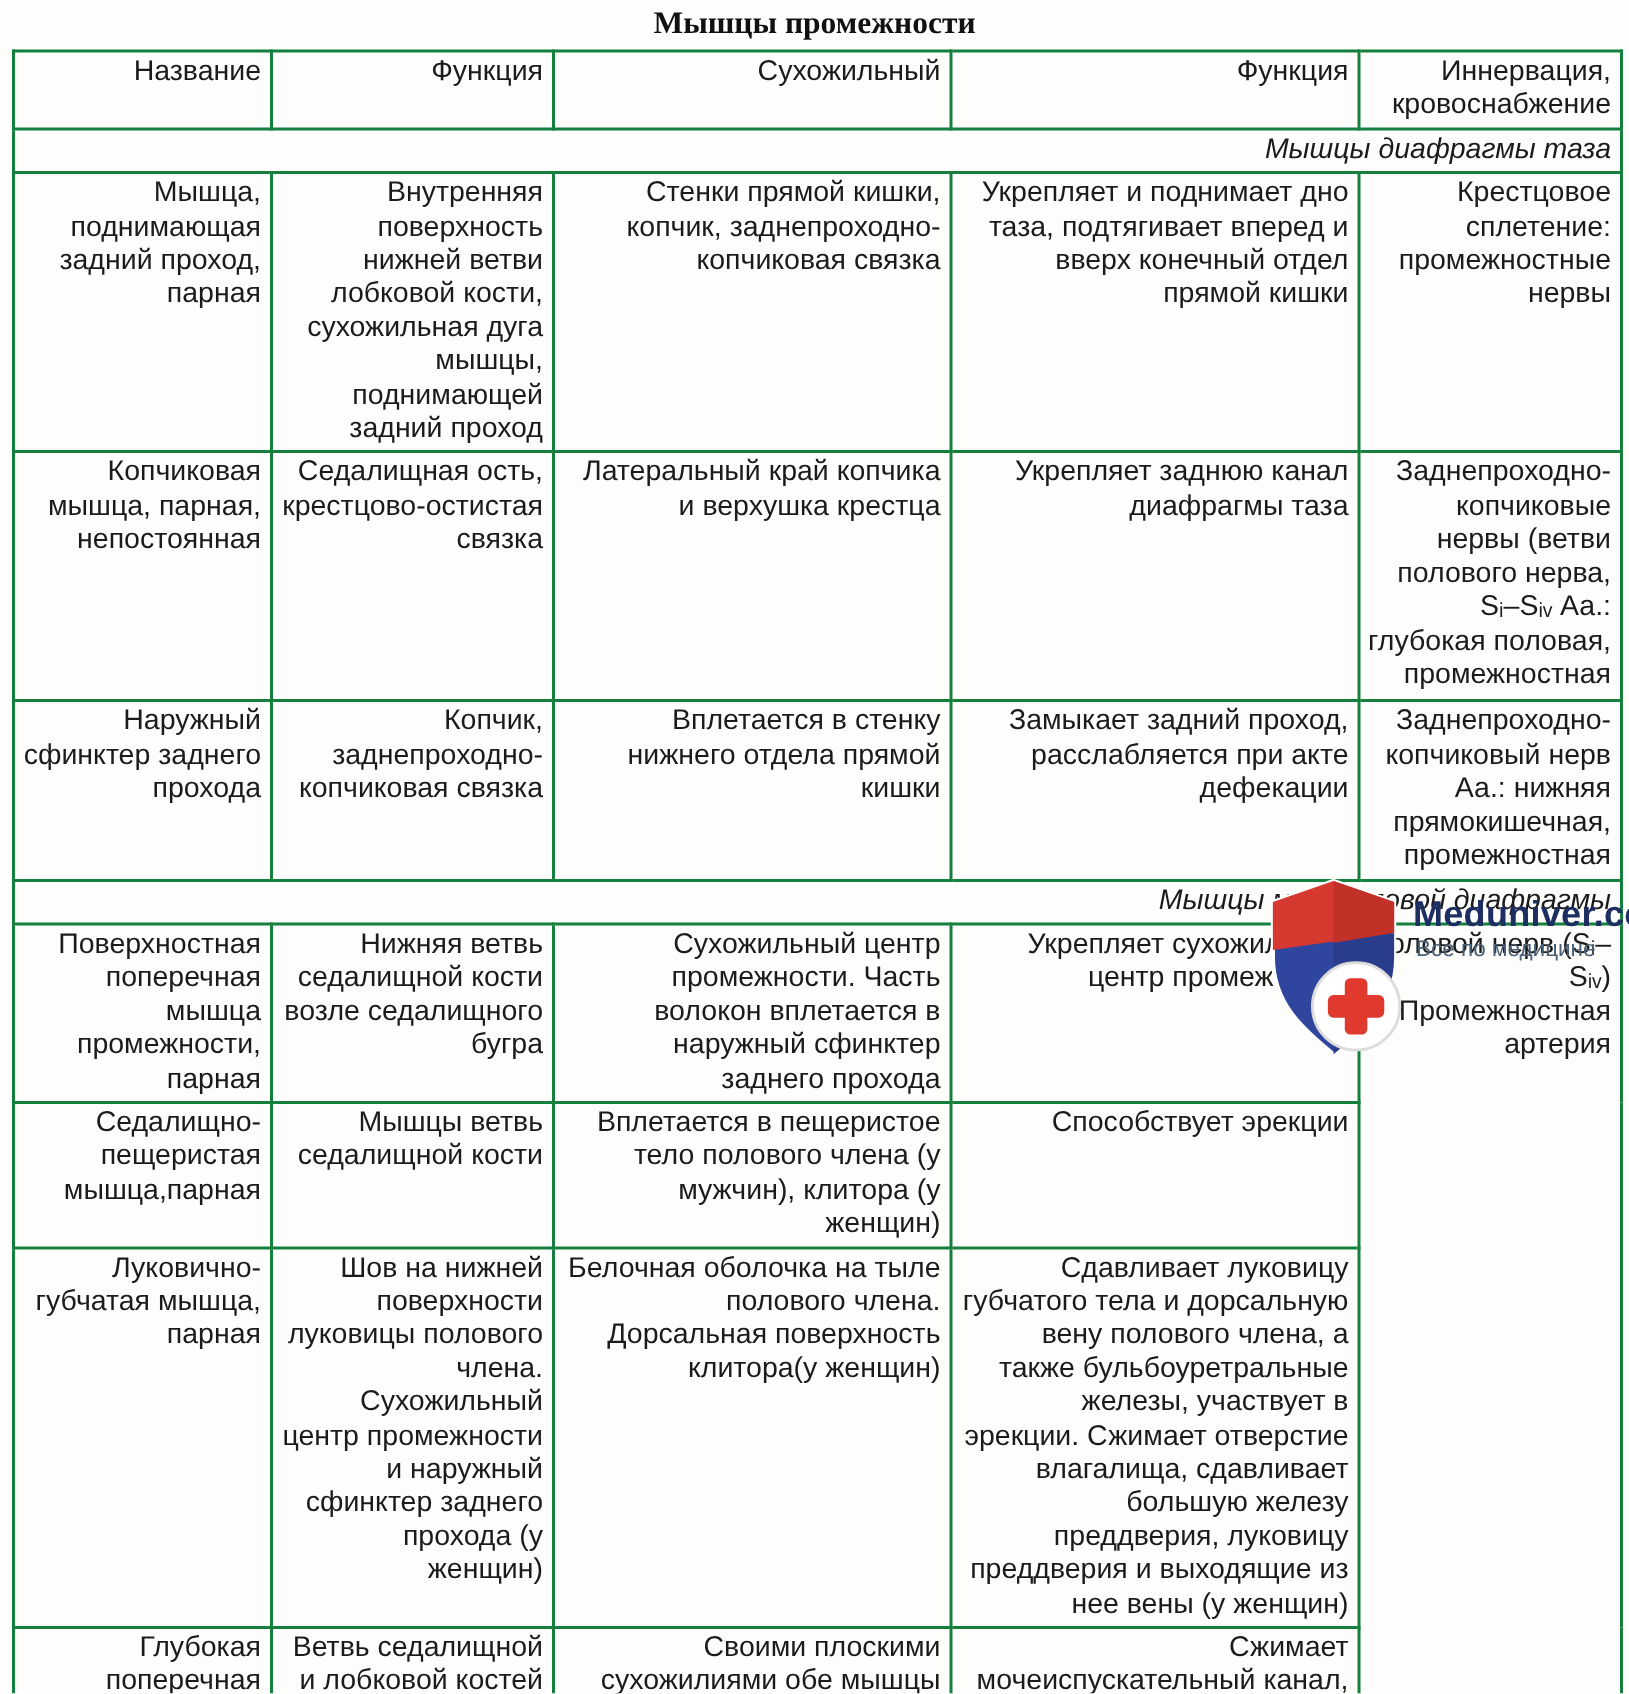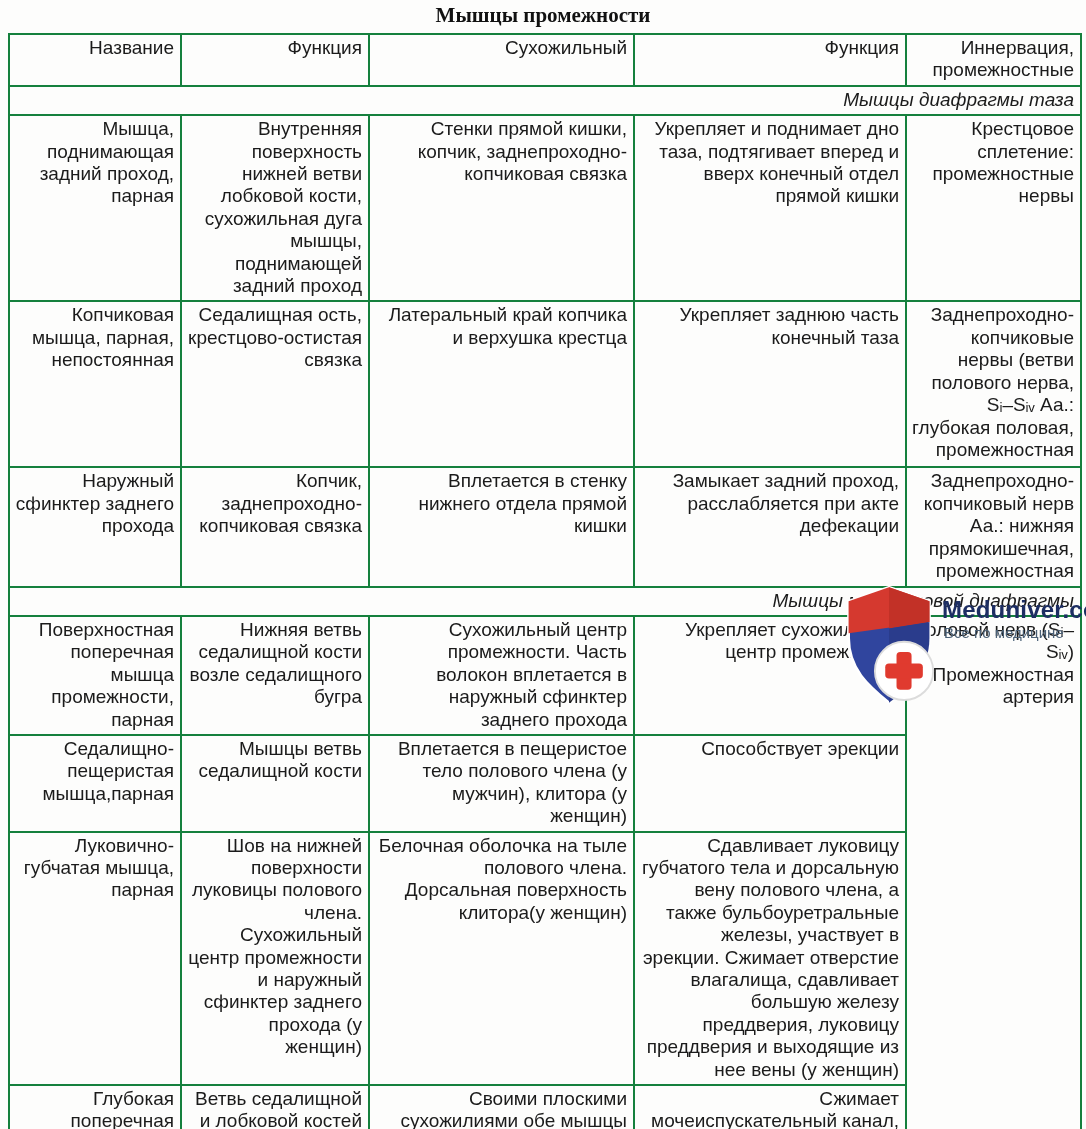--- a/index.html
+++ b/index.html
@@ -91,39 +91,39 @@
         <col style="width:265px">
         <col style="width:272px">
         <col style="width:175px">
     </colgroup>
     <tbody>
       <tr style="height:37px">
         <th class="col-header">Название</th>
         <th class="col-header">Функция</th>
         <th class="col-header">Сухожильный</th>
         <th class="col-header">Функция</th>
-        <th class="col-header">Иннервация, промежностные</th>
+        <th class="col-header">Иннервация, кровоснабжение</th>
       </tr>
 
       <tr style="height:28px">
         <td class="section-header" colspan="5">Мышцы диафрагмы таза</td>
       </tr>
 
       <tr style="height:130px">
         <td>Мышца, поднимающая задний проход, парная</td>
         <td>Внутренняя поверхность нижней ветви лобковой кости, сухожильная дуга мышцы, поднимающей задний проход</td>
         <td>Стенки прямой кишки, копчик, заднепроходно-копчиковая связка</td>
         <td>Укрепляет и поднимает дно таза, подтягивает вперед и вверх конечный отдел прямой кишки</td>
         <td>Крестцовое сплетение: промежностные нервы</td>
       </tr>
       <tr style="height:166px">
         <td>Копчиковая мышца, парная, непостоянная</td>
         <td>Седалищная ость, крестцово-остистая связка</td>
         <td>Латеральный край копчика и верхушка крестца</td>
-        <td>Укрепляет заднюю часть конечный таза</td>
+        <td>Укрепляет заднюю канал диафрагмы таза</td>
         <td>Заднепроходно-копчиковые нервы (ветви полового нерва, Sᵢ–Sᵢᵥ Аа.: глубокая половая, промежностная</td>
       </tr>
       <tr style="height:113px">
         <td>Наружный сфинктер заднего прохода</td>
         <td>Копчик, заднепроходно-копчиковая связка</td>
         <td>Вплетается в стенку нижнего отдела прямой кишки</td>
         <td>Замыкает задний проход, расслабляется при акте дефекации</td>
         <td>Заднепроходно-копчиковый нерв Аа.: нижняя прямокишечная, промежностная</td>
       </tr>
 

